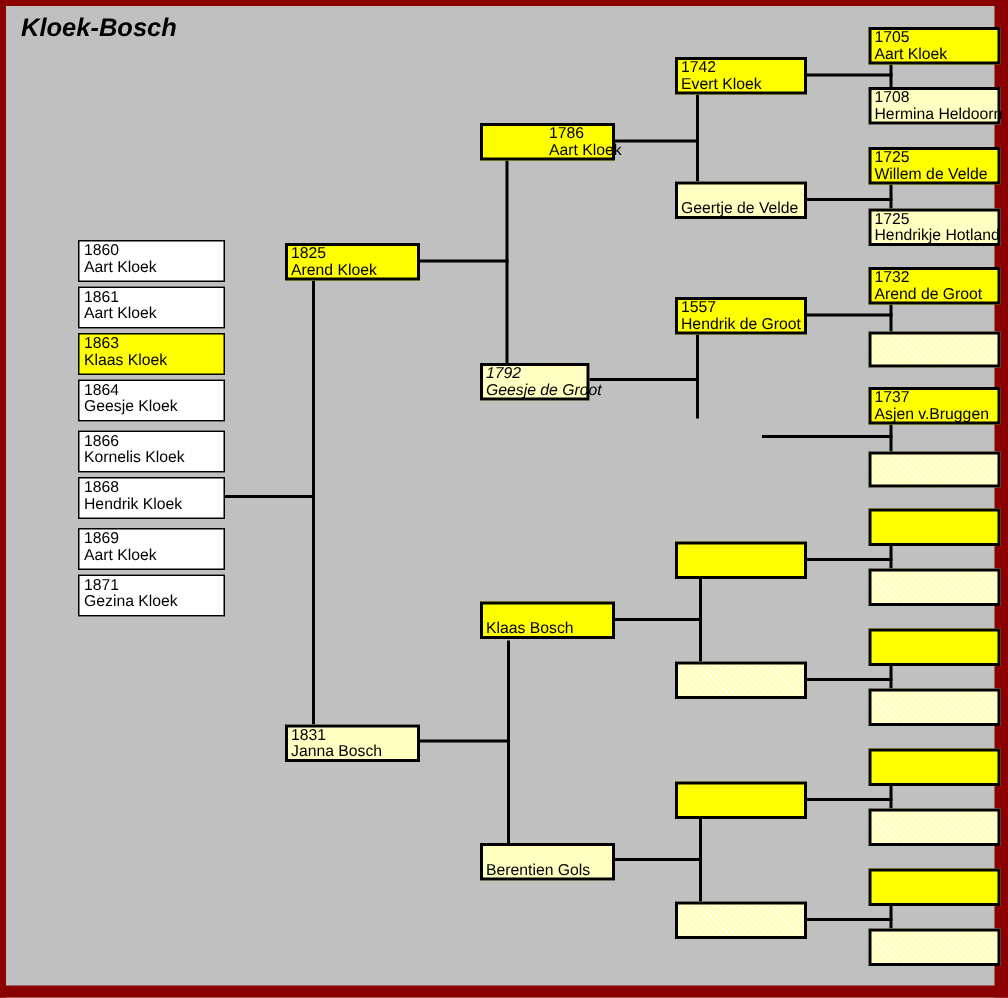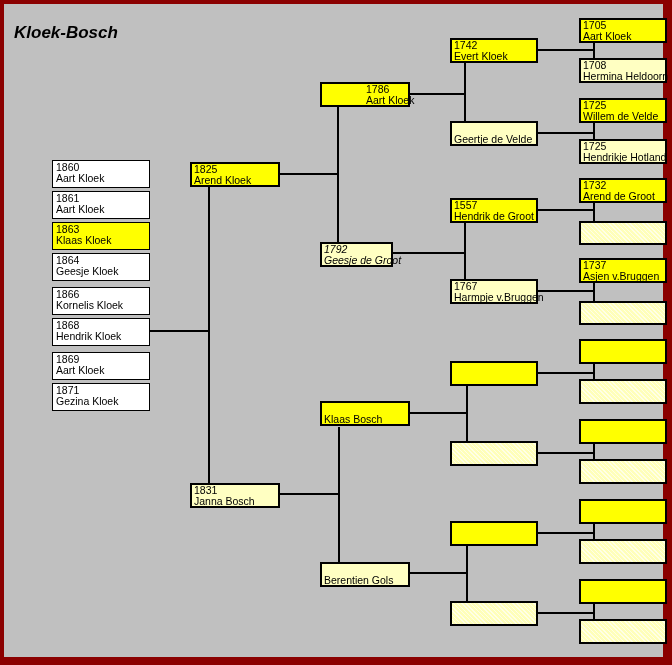--- a/index.html
+++ b/index.html
@@ -3,21 +3,21 @@
 <meta charset="utf-8">
 <style>
   html,body{margin:0;padding:0;}
   body{width:672px;height:665px;background:#C0C0C0;overflow:hidden;}
   .stage{position:relative;width:672px;height:665px;background:#C0C0C0;}
   .frame{position:absolute;background:#8B0000;}
   .frame.top{left:0;top:0;width:672px;height:4px;}
   .frame.left{left:0;top:0;width:4px;height:665px;}
   .frame.right{left:663px;top:0;width:9px;height:665px;}
   .frame.bottom{left:0;top:657px;width:672px;height:8px;}
-  .title{position:absolute;left:14px;top:23px;font:italic bold 17px "Liberation Sans",sans-serif;color:#000;white-space:nowrap;text-align:center;}
+  .title{position:absolute;left:14px;top:9px;font:italic bold 17px "Liberation Sans",sans-serif;color:#000;white-space:nowrap;text-align:center;}
   .box{position:absolute;box-sizing:border-box;border:2px solid #000;
        font-family:"Liberation Sans",sans-serif;font-size:10.5px;line-height:11px;
        padding:0 2px;color:#000;margin-left:30px;}
   .box .ln{display:block;height:11px;white-space:nowrap;}
   .sib{border-width:1px;padding:1px 3px;width:98px;height:28px;left:22px;}
   .yellow{background:#FFFF00;}
   .pale{background:#FFFFC2;}
   .paleD{background:#FFFFC2;
          background-image:repeating-linear-gradient(45deg, rgba(255,255,255,.6) 0 1px, rgba(255,255,160,.25) 1px 3px);}
   .white{background:#FFFFFF;}
@@ -132,24 +132,20 @@
     <span class="ln">Evert Kloek</span>
   </div>
   <div class="box pale" style="left:420px;top:121px;width:88px;height:25px;">
     <span class="ln"></span>
     <span class="ln">Geertje de Velde</span>
   </div>
   <div class="box yellow" style="left:420px;top:198px;width:88px;height:25px;">
     <span class="ln">1557</span>
     <span class="ln">Hendrik de Groot</span>
   </div>
-  <div class="box pale" style="left:420px;top:279px;width:88px;height:25px;">
-    <span class="ln">1767</span>
-    <span class="ln">Harmpje v.Bruggen</span>
-  </div>
   <div class="box yellow" style="left:420px;top:361px;width:88px;height:25px;"></div>
   <div class="box paleD" style="left:420px;top:441px;width:88px;height:25px;"></div>
   <div class="box yellow" style="left:420px;top:521px;width:88px;height:25px;"></div>
   <div class="box paleD" style="left:420px;top:601px;width:88px;height:25px;"></div>
 
   <div class="box yellow" style="left:549px;top:18px;width:88px;height:25px;">
     <span class="ln">1705</span>
     <span class="ln">Aart Kloek</span>
   </div>
   <div class="box pale" style="left:549px;top:58px;width:88px;height:25px;">

